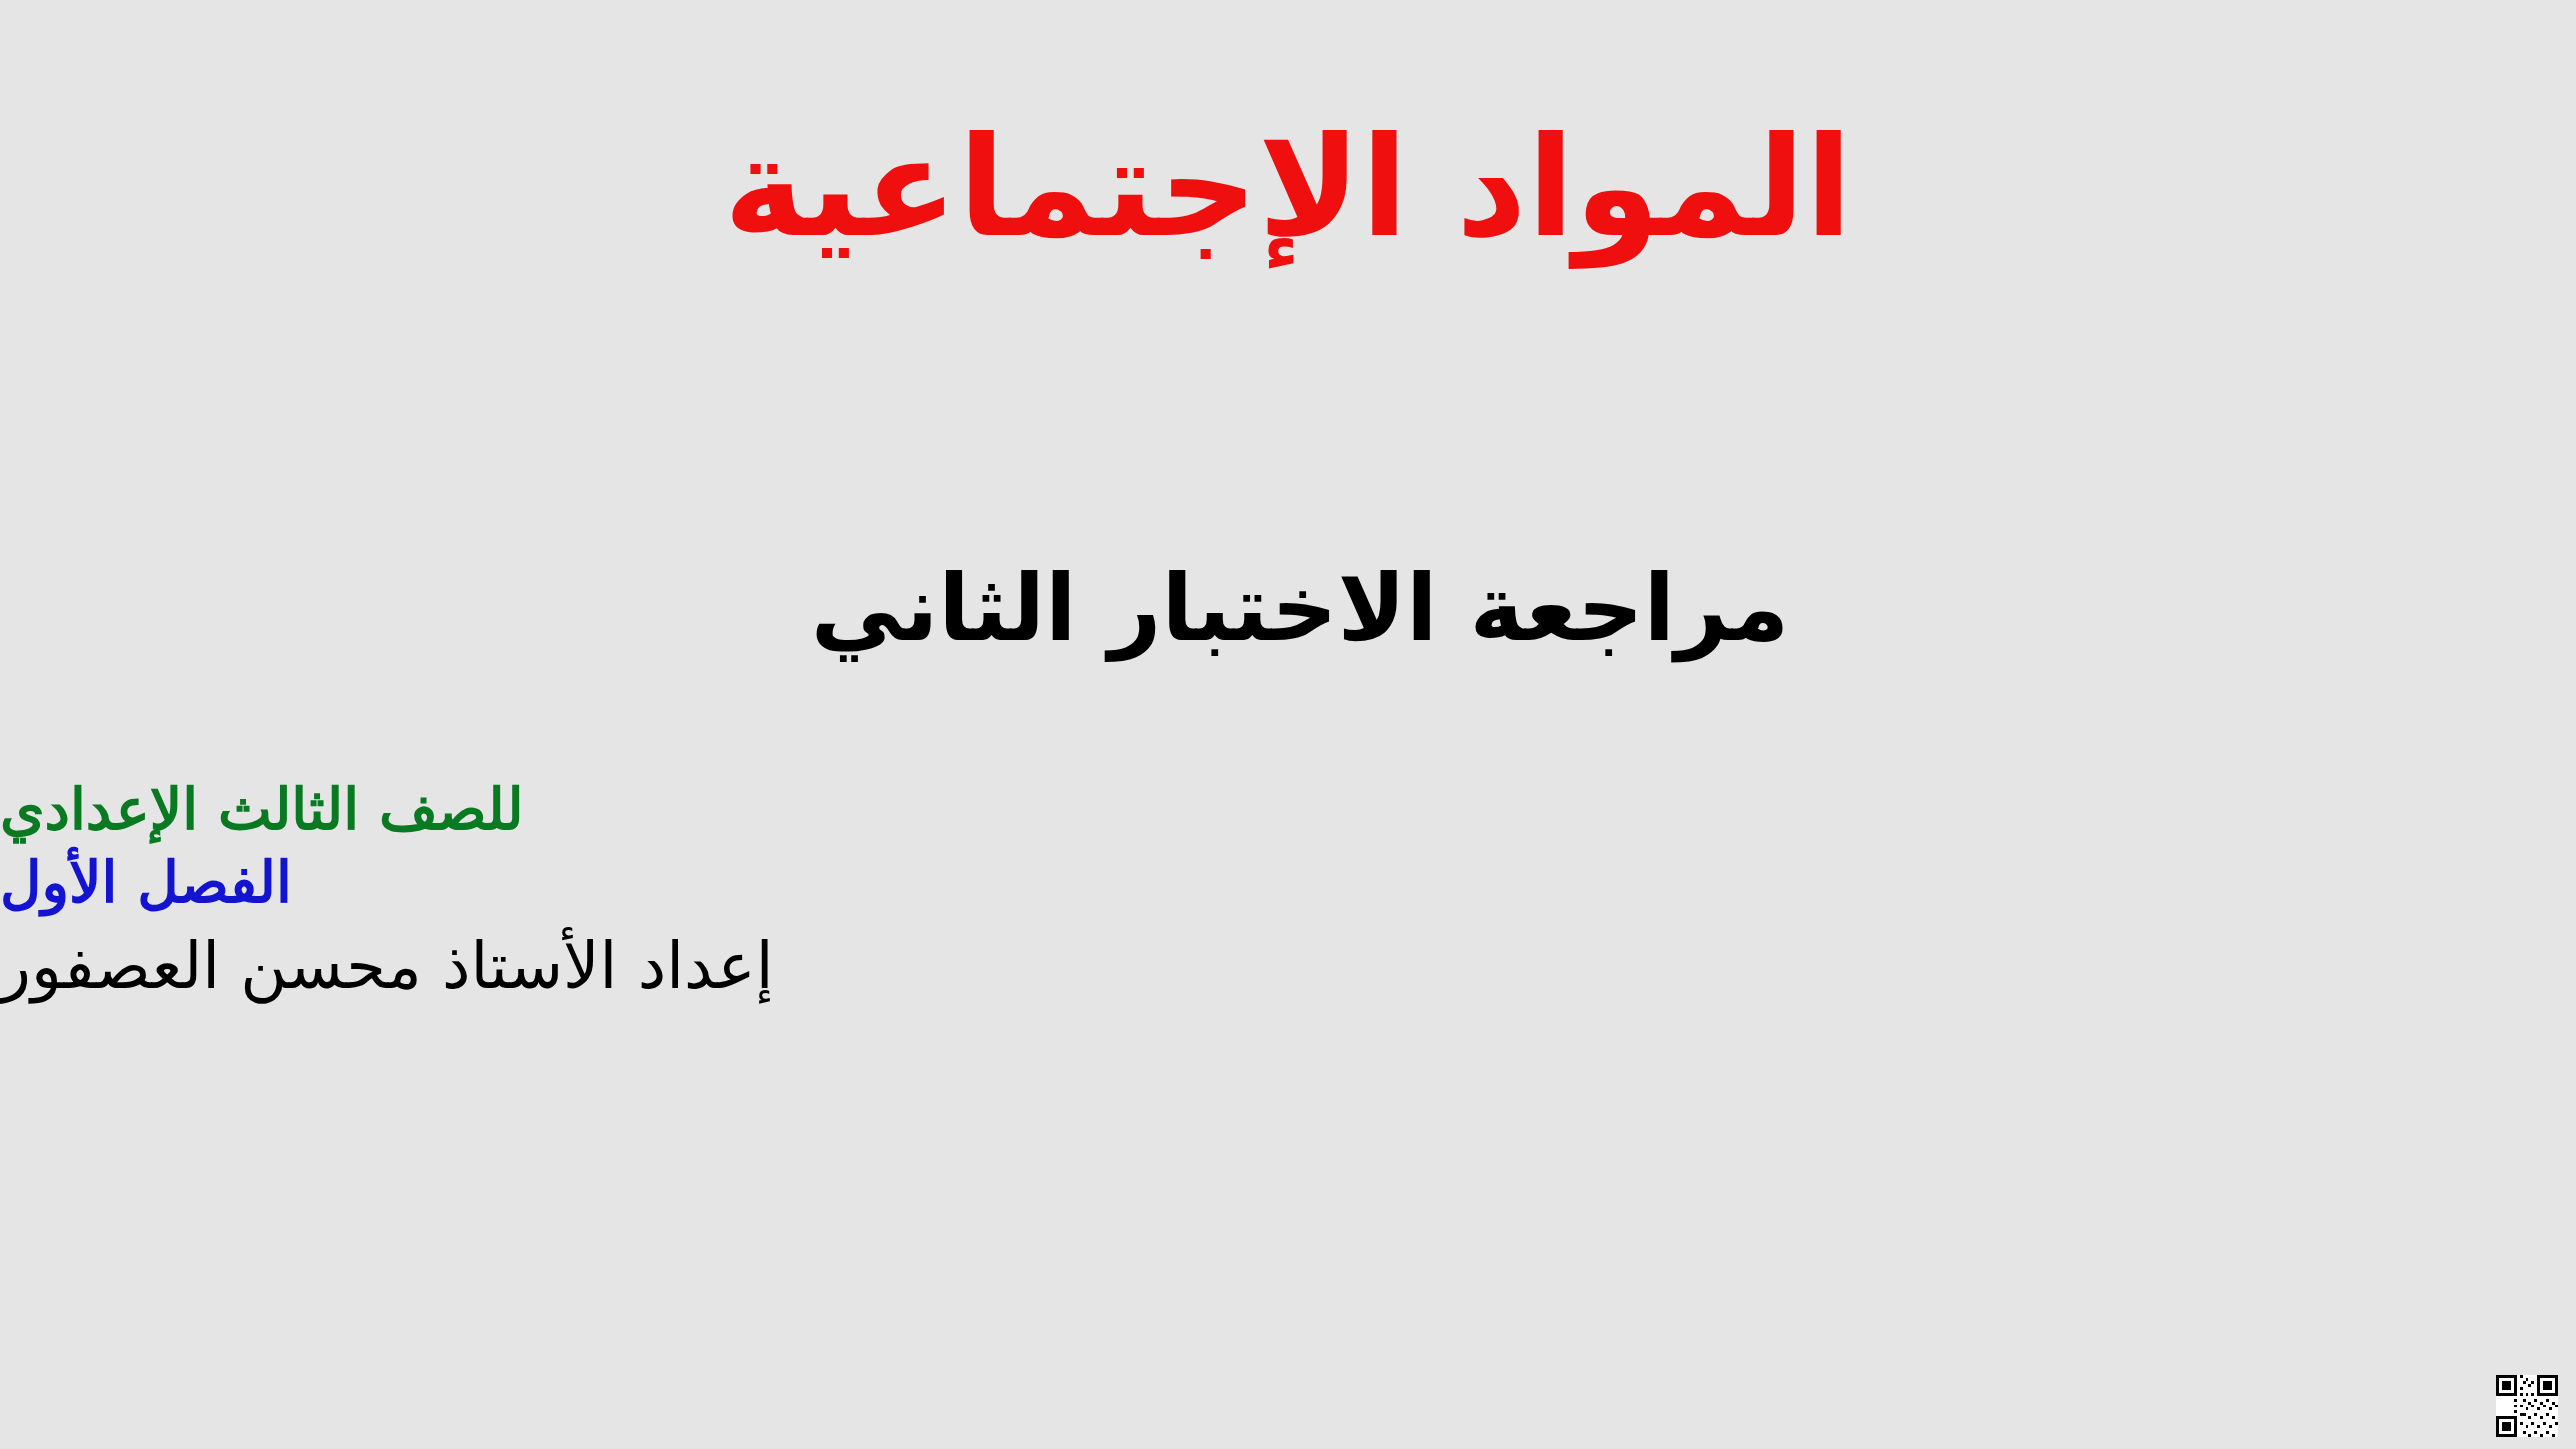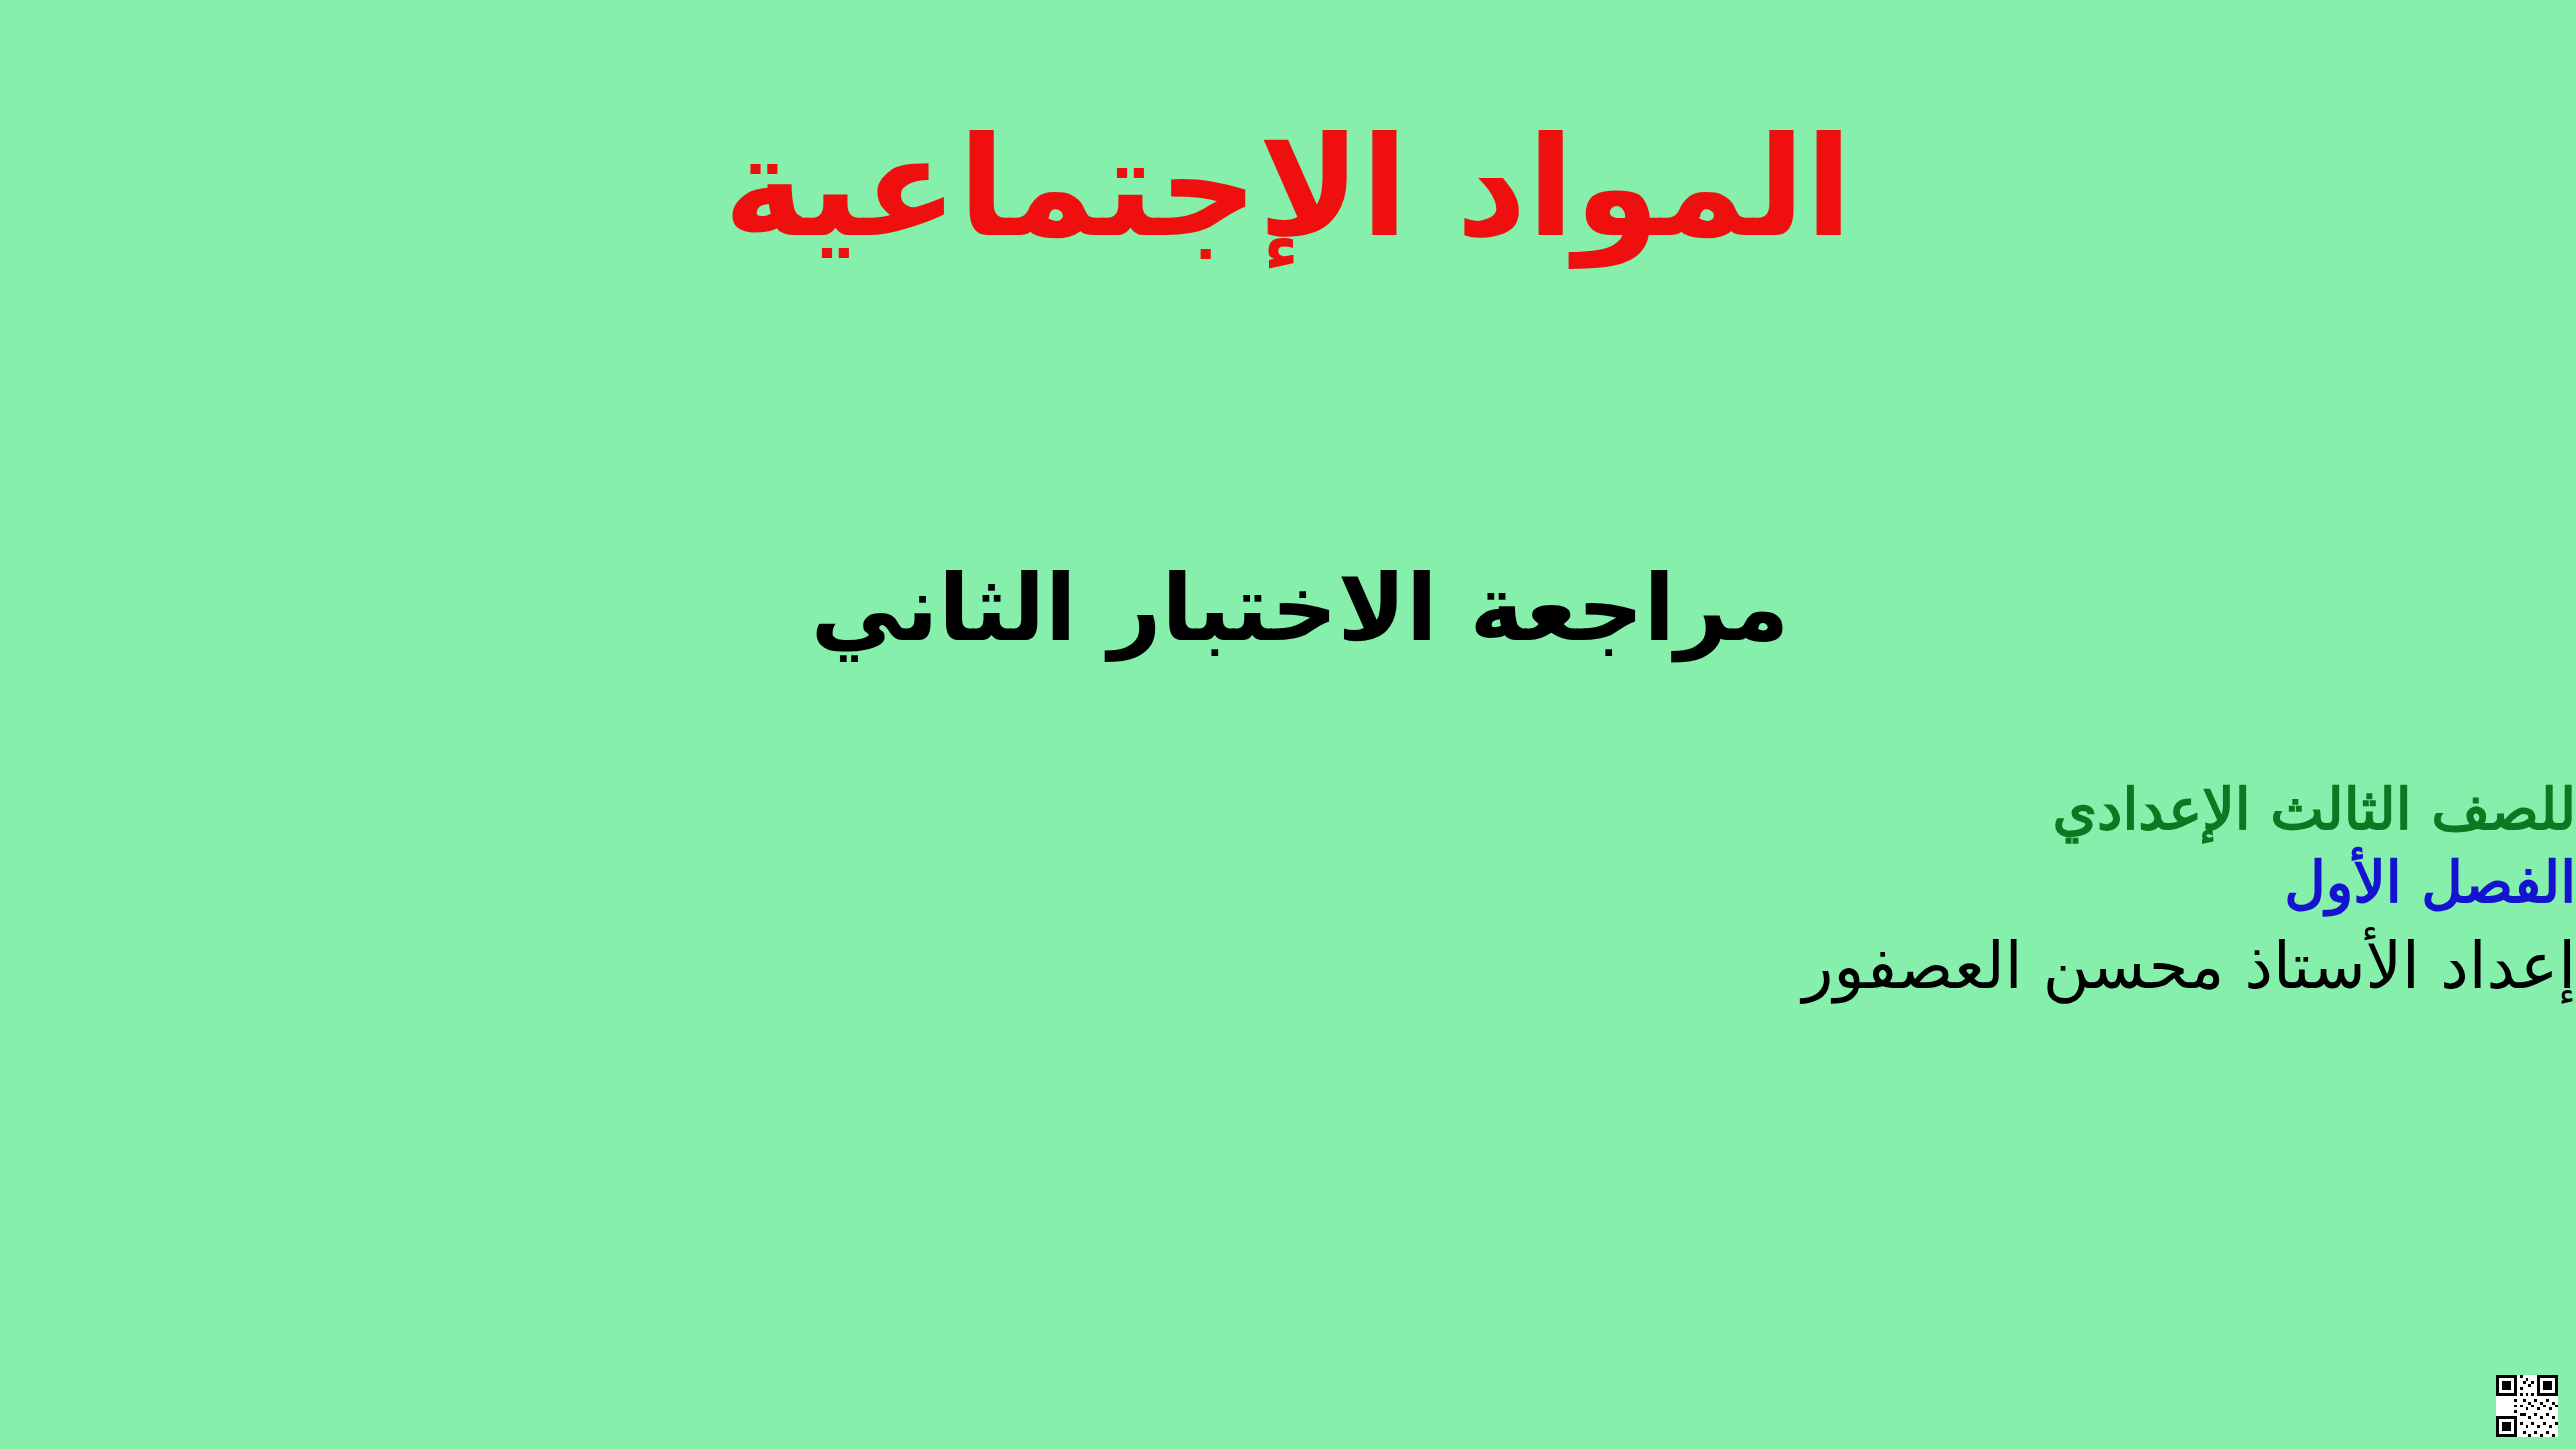--- a/index.html
+++ b/index.html
@@ -11,21 +11,21 @@
     width: 2576px;
     height: 1449px;
     overflow: hidden;
     font-family: "DejaVu Sans", "Liberation Sans", sans-serif;
   }
 
   .slide {
     position: relative;
     width: 2576px;
     height: 1449px;
-    background: #86efac;
+    background: #e5e5e5;
     box-sizing: border-box;
   }
 
   .title-block {
     position: absolute;
     top: 109px;
     left: 0;
     width: 2576px;
     text-align: center;
   }
@@ -59,21 +59,21 @@
     unicode-bidi: embed;
     white-space: nowrap;
     font-family: "DejaVu Sans", "Liberation Sans", sans-serif;
   }
 
   .info-block {
     position: absolute;
     top: 773px;
     left: 0;
     width: 2576px;
-    text-align: right;
+    text-align: left;
   }
 
   .line-grade {
     color: #0a7a22;
     font-size: 57px;
     font-weight: bold;
     line-height: 1.28;
     direction: rtl;
     unicode-bidi: embed;
     white-space: nowrap;

